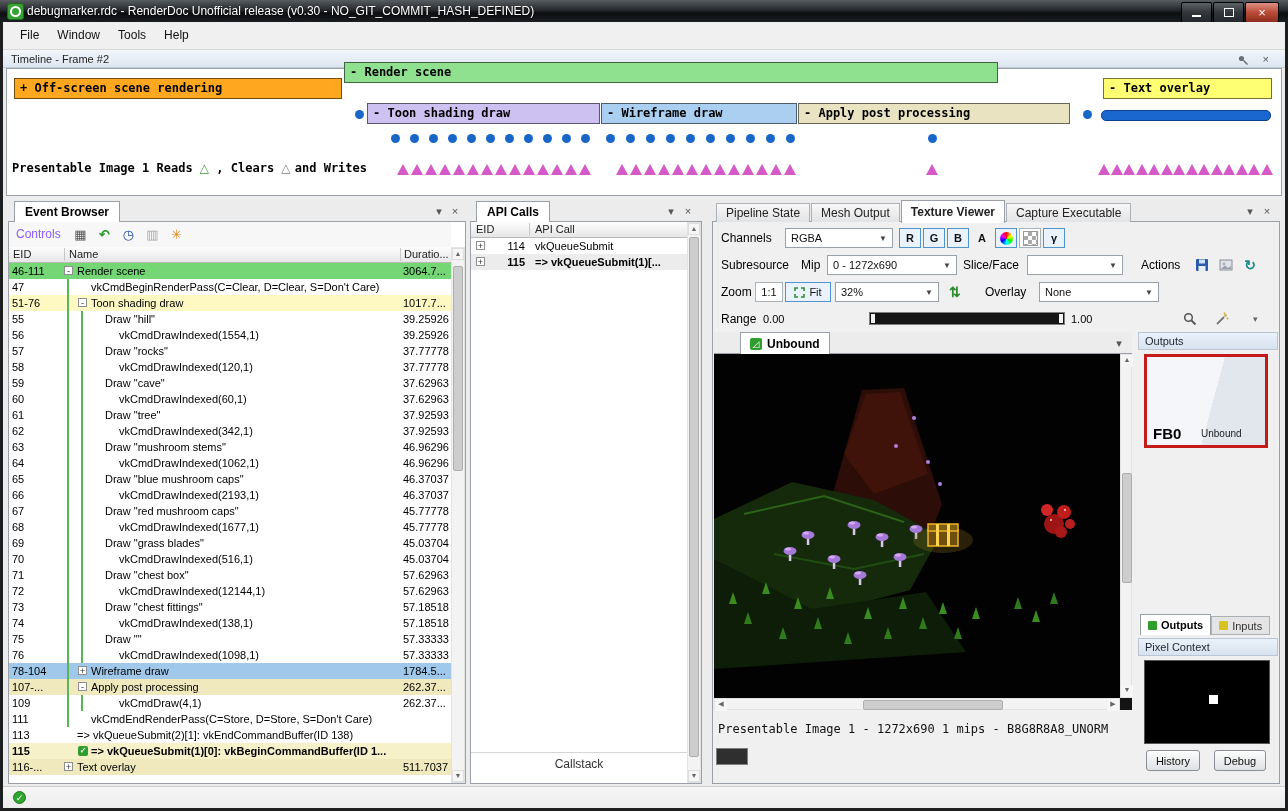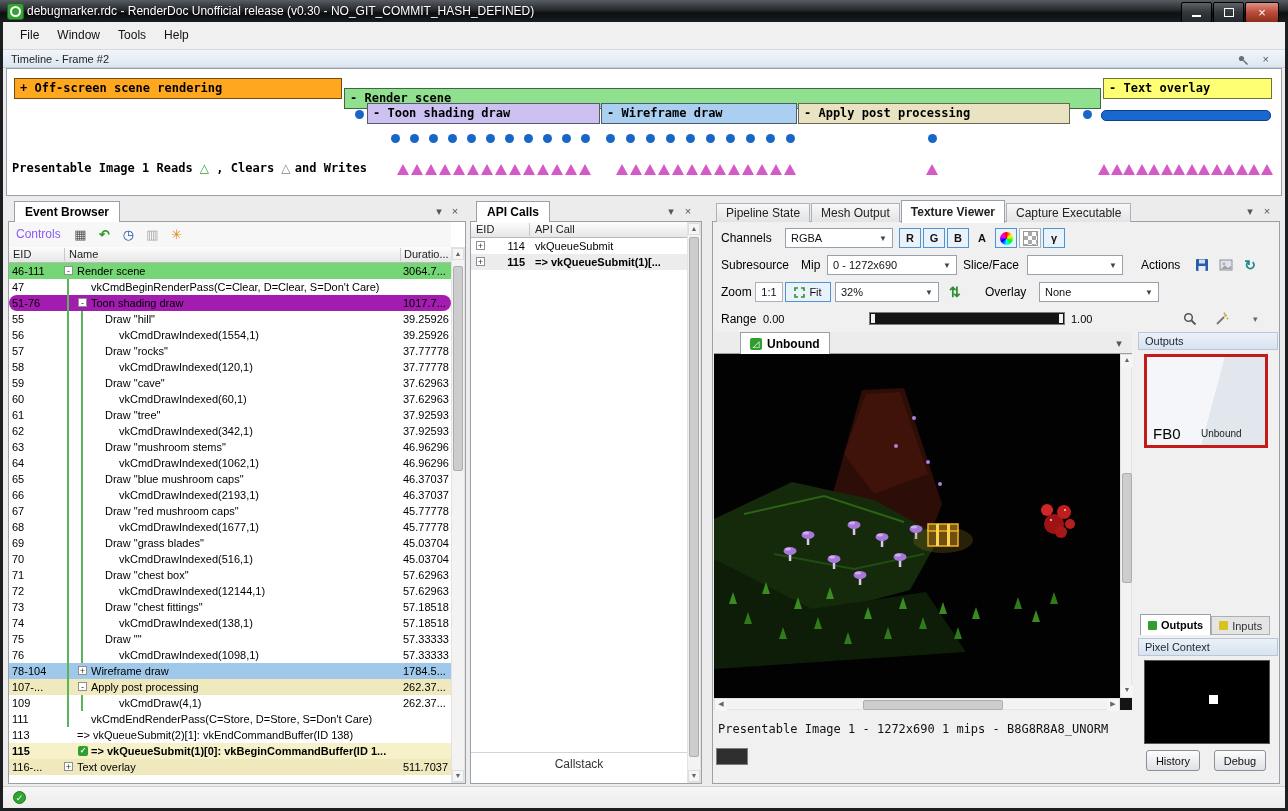--- a/index.html
+++ b/index.html
@@ -150,21 +150,21 @@
 <div class="tl-box"></div>
 <div id="tl-layer" class="abs" style="left:0;top:0;width:1288px;height:196px;z-index:2">
   <div class="legend">
     <span class="mono">Presentable Image 1 Reads</span>
     <span class="ltri" style="color:#2f9e2f"> △</span>
     <span class="mono">, Clears</span>
     <span class="ltri" style="color:#7f7f7f"> △ </span>
     <span class="mono">and Writes</span>
   </div>
 <div class="tlbar" style="left: 14px; top: 78px; width: 328px; background: rgb(255, 168, 31);">+ Off-screen scene rendering</div>
-    <div class="tlbar" style="left: 344px; top: 88px; width: 757px; background: rgb(143, 224, 143);">- Render scene</div>
+    <div class="tlbar" style="left: 344px; top: 62px; width: 654px; background: rgb(143, 224, 143);">- Render scene</div>
     <div class="tlbar" style="left: 1103px; top: 78px; width: 169px; background: rgb(255, 255, 115);">- Text overlay</div>
     <div class="tlbar" style="left: 367px; top: 103px; width: 233px; background: rgb(205, 193, 242);">- Toon shading draw</div>
     <div class="tlbar" style="left: 601px; top: 103px; width: 196px; background: rgb(170, 207, 240);">- Wireframe draw</div>
     <div class="tlbar" style="left: 798px; top: 103px; width: 272px; background: rgb(234, 227, 194);">- Apply post processing</div>
     <div class="tldot" style="left: 355px; top: 110px; background: rgb(23, 102, 200);"></div>
     <div class="tldot" style="left: 1083px; top: 110px; background: rgb(23, 102, 200);"></div>
     <div class="tldot" style="left: 391px; top: 134px; background: rgb(23, 102, 200);"></div>
     <div class="tldot" style="left: 410px; top: 134px; background: rgb(23, 102, 200);"></div>
     <div class="tldot" style="left: 429px; top: 134px; background: rgb(23, 102, 200);"></div>
     <div class="tldot" style="left: 448px; top: 134px; background: rgb(23, 102, 200);"></div>
@@ -257,21 +257,21 @@
       <span class="eid">46-111</span>
       <span class="expbox" style="left: 55px;">-</span>
       <span class="ename" style="left: 68px;">Render scene</span>
       <span class="edur">3064.7...</span>
     </div>
     <div class="erow" style="top: 16px;">
       <span class="eid">47</span>
       <span class="vline" style="left: 58px;"></span>
       <span class="ename" style="left: 82px;">vkCmdBeginRenderPass(C=Clear, D=Clear, S=Don't Care)</span>
     </div>
-    <div class="erow" style="top: 32px; background: #a21caf; border-radius: 8px;">
+    <div class="erow" style="top: 32px; background: #fef9c3;">
       <span class="eid">51-76</span>
       <span class="vline" style="left: 58px;"></span>
       <span class="expbox" style="left: 69px;">-</span>
       <span class="ename" style="left: 82px;">Toon shading draw</span>
       <span class="edur">1017.7...</span>
     </div>
     <div class="erow" style="top: 48px;">
       <span class="eid">55</span>
       <span class="vline" style="left: 58px;"></span>
       <span class="vline" style="left: 72px;"></span>
@@ -700,21 +700,21 @@
     <span class="sbarr" style="right:0;top:0;left:auto;border:none">▶</span>
     <span class="sbthumb" style="left:148px;top:1px;width:140px;height:10px"></span>
   </div>
 </div>
 
 <div class="abs mono" style="left:718px;top:722px;font-size:12px;color:#111;z-index:4">Presentable Image 1 - 1272x690 1 mips - B8G8R8A8_UNORM</div>
 <div class="abs" style="left:716px;top:748px;width:30px;height:15px;background:#2f2f2f;border:1px solid #7d7d7d;z-index:4"></div>
 
 <div class="sideheader" style="left:1138px;top:332px;width:140px;z-index:4">Outputs</div>
 <div class="abs" style="left:1144px;top:354px;width:124px;height:94px;border:3px solid #c51a1a;box-sizing:border-box;background:linear-gradient(105deg,#f4f6fa 55%,#e2e6ed 55%);z-index:4">
-  <span class="abs" style="left:6px;bottom:3px;font-size:15px;font-weight:normal;color:#000">FB0</span>
+  <span class="abs" style="left:6px;bottom:3px;font-size:15px;font-weight:bold;color:#000">FB0</span>
   <span class="abs" style="left:54px;bottom:6px;font-size:10px;color:#222">Unbound</span>
 </div>
 <div id="io-tabs" class="abs" style="left:1140px;top:614px;display:flex;align-items:flex-end;z-index:4">
     <div class="iotab active">
       <span class="ioicon green"></span>
       <span>Outputs</span>
     </div>
     <div class="iotab">
       <span class="ioicon yellow"></span>
       <span>Inputs</span>

